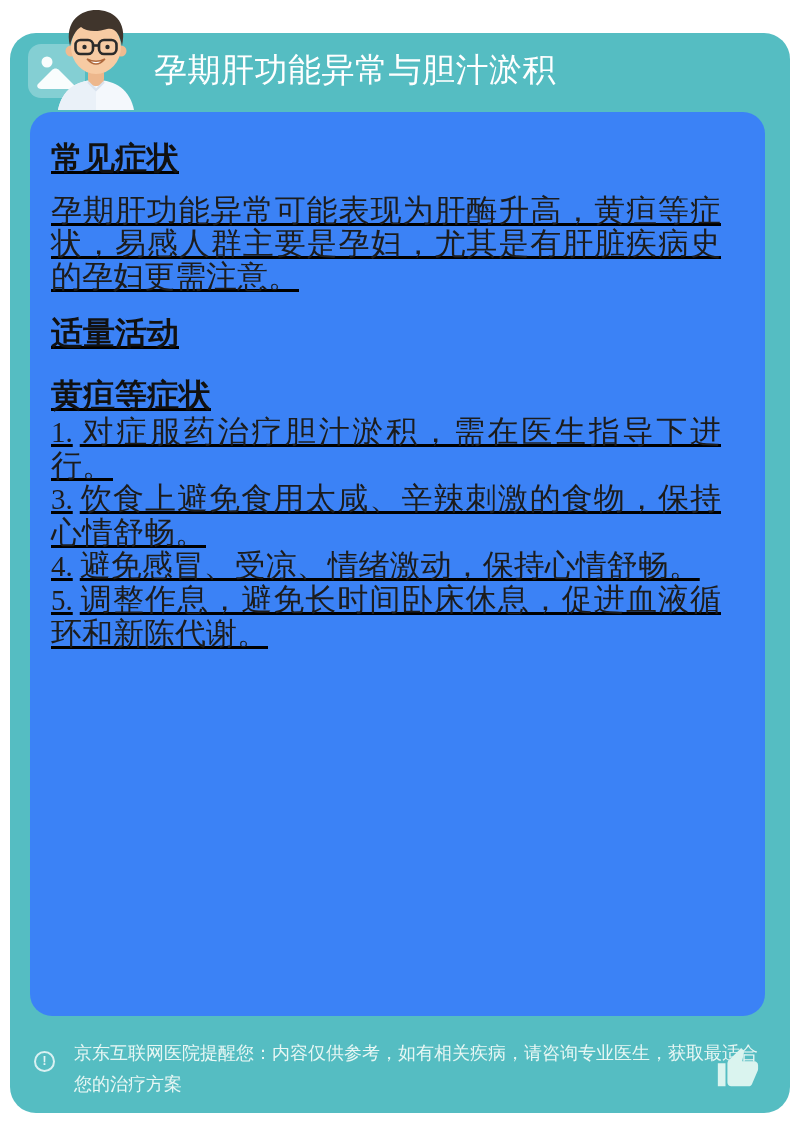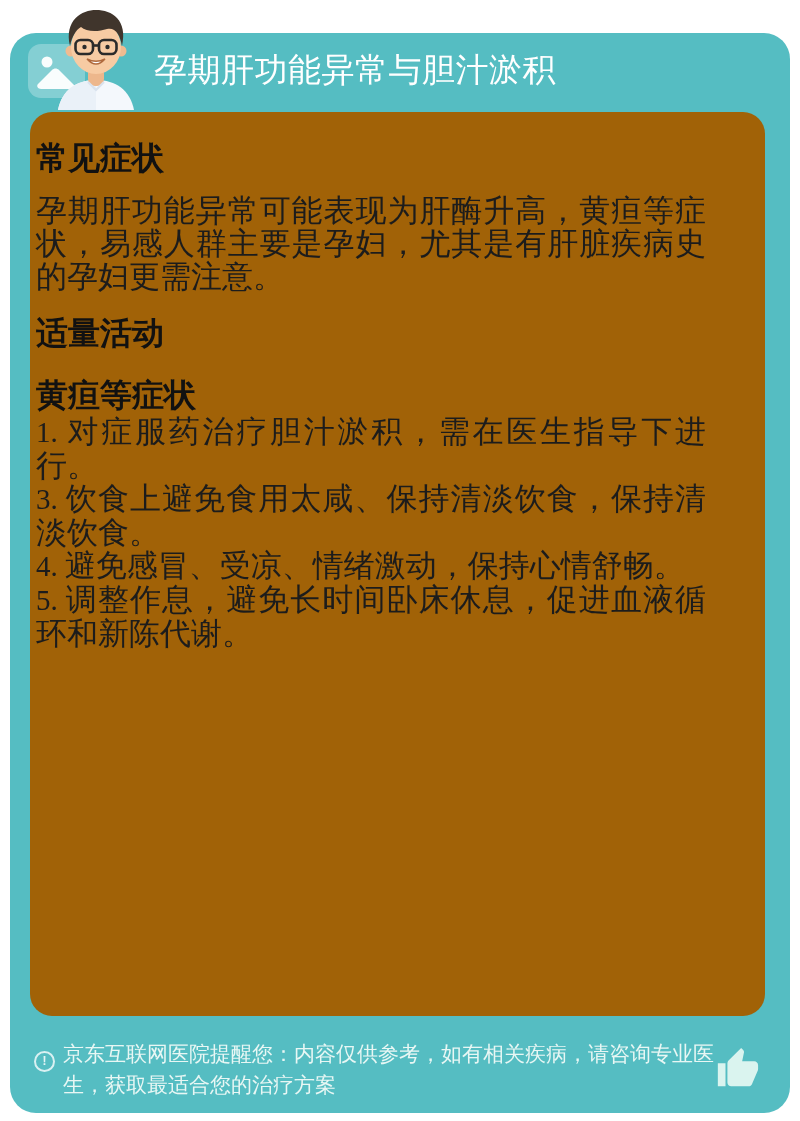--- a/index.html
+++ b/index.html
@@ -20,22 +20,23 @@
   }
   .image-badge {
     position:absolute; left:28px; top:44px; width:57px; height:54px;
     background:rgba(255,255,255,0.28); border-radius:13px;
   }
   .image-badge svg { position:absolute; left:0; top:0; }
   .avatar { position:absolute; left:50px; top:6px; width:92px; height:104px; }
   
   .card {
     position:absolute; left:30px; top:112px; width:735px; height:904px;
-    background:#a16207; border-radius:22px; box-sizing:border-box;
-    padding:26px 0 0 6px;
+    background:#3b82f6; border-radius:22px; box-sizing:border-box;
+    padding:26px 0 0 21px;
+    text-decoration:underline;
   }
   .card h2 {
     margin:0; font-size:32px; line-height:40px; font-weight:bold; color:#111111;
   }
   .card .body-text, .card .tip {
     width:670px; margin:0; font-size:31px; line-height:33px; color:#1C1C1C;
     text-align:justify; text-justify:inter-ideograph;
   }
   .h-dept { margin-top:20px !important; }
   .h-tips { margin-top:22px !important; }
@@ -51,22 +52,23 @@
     position:absolute; left:34px; top:1038px; width:740px;
     display:flex; align-items:flex-start;
   }
   .info-icon {
     flex:0 0 auto; width:17px; height:17px; margin:13px 8px 0 0;
     border:2px solid rgba(255,255,255,0.78); border-radius:50%;
     color:rgba(255,255,255,0.85); font-size:12px; line-height:17px;
     text-align:center; font-weight:bold;
   }
   .disclaimer {
-    width:684px; font-size:21px; line-height:31px; color:#E8F7F4;
+    width:684px; font-size:18px; line-height:31px; color:#E8F7F4;
     letter-spacing:0;
+    margin-left:11px;
   }
   .thumb-btn {
     position:absolute; left:714px; top:1046px; width:46px; height:46px;
     background:transparent; border:none; padding:0; cursor:pointer;
   }
 </style>
 </head>
 <body>
 
 <div class="panel"></div>
@@ -108,21 +110,21 @@
 
 <div class="card">
   <h2>常见症状</h2>
   <p class="body-text symptoms">孕期肝功能异常可能表现为肝酶升高，黄疸等症状，易感人群主要是孕妇，尤其是有肝脏疾病史的孕妇更需注意。</p>
 
   <h2 class="h-dept">适量活动</h2>
 
   <h2 class="h-tips">黄疸等症状</h2>
 
   <p class="tip"><span class="num">1.</span><span>对症服药治疗胆汁淤积，需在医生指导下进行。</span></p>
-  <p class="tip"><span class="num">3.</span><span>饮食上避免食用太咸、保持清淡饮食，保持清淡饮食。</span></p>
+  <p class="tip"><span class="num">3.</span><span>饮食上避免食用太咸、辛辣刺激的食物，保持心情舒畅。</span></p>
   <p class="tip"><span class="num">4.</span><span>避免感冒、受凉、情绪激动，保持心情舒畅。</span></p>
   <p class="tip"><span class="num">5.</span><span>调整作息，避免长时间卧床休息，促进血液循环和新陈代谢。</span></p>
 </div>
 
 <div class="footer">
   <div class="info-icon">!</div>
   <div class="disclaimer">京东互联网医院提醒您：内容仅供参考，如有相关疾病，请咨询专业医生，获取最适合您的治疗方案</div>
 </div>
 
 <button class="thumb-btn">

